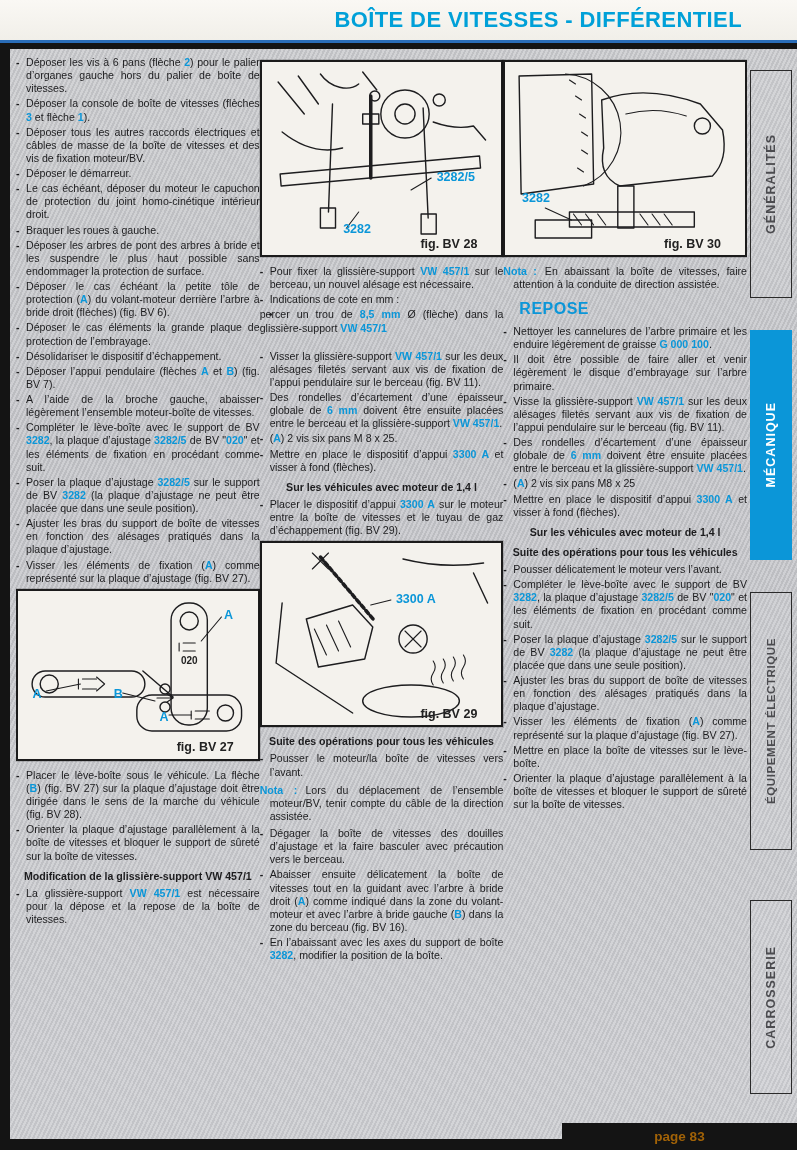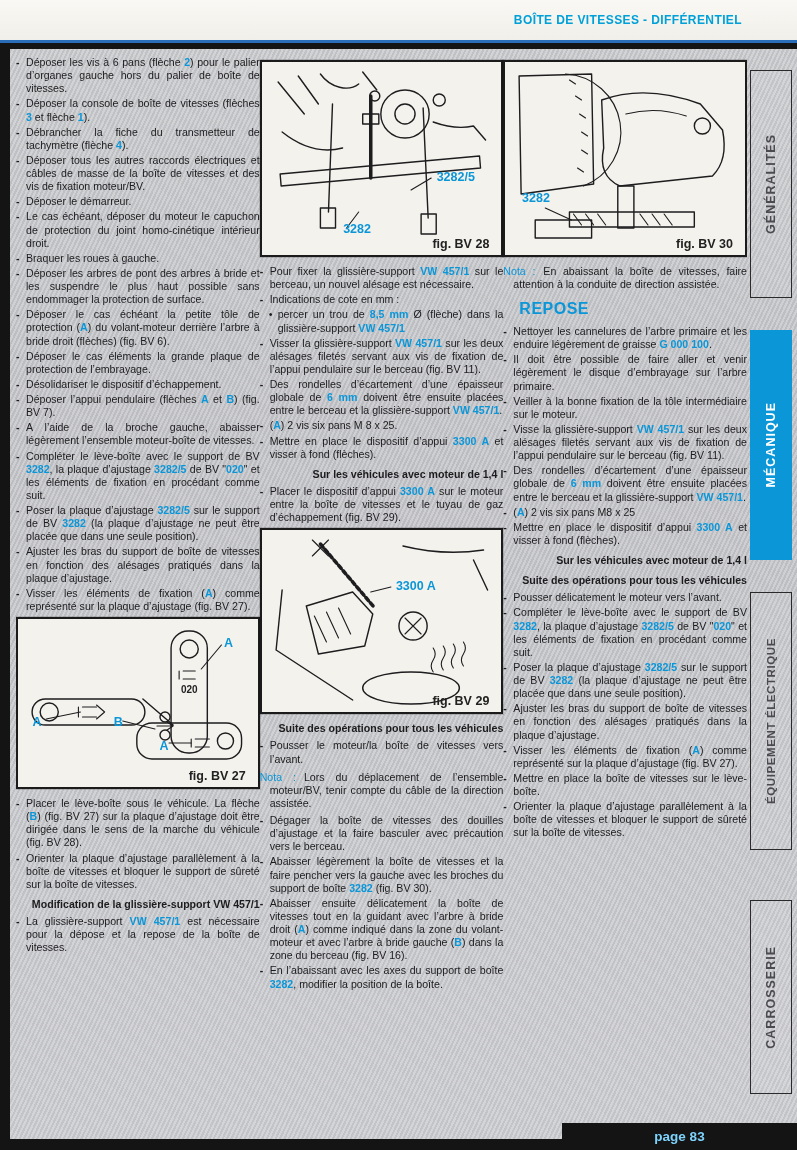--- a/index.html
+++ b/index.html
@@ -15,57 +15,57 @@
       linear-gradient(180deg,#c9cacd 0%,#c3c4c8 40%,#cbccd0 100%);
   }
   
   .header{
     position:absolute;top:0;left:0;right:0;height:40px;
     background:linear-gradient(180deg,#faf8f4,#f1efe9);
     display:flex;align-items:center;justify-content:flex-end;
   }
   .header .title{
     color:var(--header-title,#00a0d8);
-    font-weight:bold;font-size:12px;letter-spacing:.4px;
+    font-weight:bold;font-size:22px;letter-spacing:.4px;
     padding-right:55px;white-space:nowrap;
   }
   .rule{
     position:absolute;top:40px;left:0;right:0;height:9px;
     background:linear-gradient(#2a6db8 0 33%, #141414 33% 100%);
   }
   .spine{position:absolute;left:0;top:46px;bottom:0;width:10px;background:#141414;}
   
   .columns{
     position:absolute;left:16px;top:56px;width:731px;height:1082px;
     display:flex;overflow:hidden;
   }
   .col{flex:1 1 0;min-width:0;color:#1c1c1e;font-size:10.6px;line-height:1.24;text-align:justify;}
   .bullet{position:relative;padding-left:10px;margin:0 0 2px 0;}
   .bullet::before{content:"-";position:absolute;left:0;top:0;font-weight:bold;}
-  .sub{position:relative;padding-left:18px;margin:0 0 2px 0;}
+  .sub{position:relative;margin:0 0 15px 0;}
   .sub::before{content:"\2022";position:absolute;left:9px;top:0;}
-  .heading{font-weight:bold;margin:7px 0 4px 0;text-align:right;}
+  .heading{font-weight:bold;margin:7px 0 4px 0;text-align:center;}
   .heading2{font-weight:bold;color:var(--accent,#0b96d8);font-size:16px;letter-spacing:.5px;margin:8px 0 6px 16px;text-align:left;}
   .nota{position:relative;padding-left:10px;margin:5px 0 4px 0;}
-  .nota .nota-label{color:var(--accent,#0b96d8);font-weight:normal;margin-left:-10px;padding-right:8px;}
+  .nota .nota-label{color:var(--accent,#0b96d8);font-weight:bold;margin-left:-10px;padding-right:8px;}
   .hl{color:var(--accent,#0b96d8);font-weight:bold;}
   
   .figure{
     position:relative;margin:4px 0 8px 0;
     background:#f4f2ed;border:2px solid #1b1b1b;
     box-shadow:0 0 0 1px rgba(0,0,0,.15);
   }
   .figure svg{position:absolute;inset:0;width:100%;height:100%;}
   .fig-label{
     position:absolute;transform:translateY(-50%);
     color:var(--accent,#0b96d8);font-weight:bold;font-size:12.5px;white-space:nowrap;
   }
   .fig-label.dark{color:#222;font-size:10px;font-weight:bold;}
   .fig-caption{
-    position:absolute;right:12px;bottom:3px;
+    position:absolute;right:24px;bottom:3px;
     color:#222;font-weight:bold;font-size:12.5px;
   }
   
   .sidebar{position:absolute;top:49px;right:0;width:50px;bottom:0;}
   .tab{
     position:absolute;right:5px;width:40px;
     border:1px solid #2a2a2a;color:#4b4b4f;
     display:flex;align-items:center;justify-content:center;
     background:rgba(255,255,255,.06);
   }
@@ -78,42 +78,41 @@
   #tab-1{top:281px;height:228px;}
   #tab-2{top:543px;height:256px;font-size:11px;}
   #tab-2 .vlabel{font-size:11.5px;letter-spacing:.6px;}
   #tab-3{top:851px;height:192px;}
   
   .footer-strip{position:absolute;left:0;right:0;bottom:0;height:11px;background:#141414;}
   .page-badge{
     position:absolute;right:0;bottom:0;width:235px;height:27px;background:#141414;
     display:flex;align-items:center;justify-content:center;
   }
-  .page-badge span{color:#7dd3fc;font-weight:bold;font-size:13.5px;}
+  .page-badge span{color:#a16207;font-weight:bold;font-size:13.5px;}
   
   .art path,.art rect,.art circle,.art ellipse,.art line{fill:none;stroke:#1d1d1f;stroke-width:1.4;stroke-linecap:round;stroke-linejoin:round;}
   .art .thick{stroke-width:3.5;}
   .art .lead{stroke-width:1.1;}
 </style>
 </head>
 <body>
 
 <div class="page">
 
   <div class="header">
     <span class="title">BOÎTE DE VITESSES - DIFFÉRENTIEL</span>
   </div>
   <div class="rule"></div>
   <div class="spine"></div>
 
   <div id="columns" class="columns">
       <div class="col">
         <div class="bullet">Déposer les vis à 6 pans (flèche <span class="hl">2</span>) pour le palier d’organes gauche hors du palier de boîte de vitesses.</div>
         <div class="bullet">Déposer la console de boîte de vitesses (flèches <span class="hl">3</span> et flèche <span class="hl">1</span>).</div>
-        <div class="bullet">Débrancher la fiche du transmetteur de tachymètre (flèche <span class="hl">4</span>).</div>
         <div class="bullet">Déposer tous les autres raccords électriques et câbles de masse de la boîte de vitesses et des vis de fixation moteur/BV.</div>
         <div class="bullet">Déposer le démarreur.</div>
         <div class="bullet">Le cas échéant, déposer du moteur le capuchon de protection du joint homo-cinétique intérieur droit.</div>
         <div class="bullet">Braquer les roues à gauche.</div>
         <div class="bullet">Déposer les arbres de pont des arbres à bride et les suspendre le plus haut possible sans endommager la protection de surface.</div>
         <div class="bullet">Déposer le cas échéant la petite tôle de protection (<span class="hl">A</span>) du volant-moteur derrière l’arbre à bride droit (flèches) (fig. BV 6).</div>
         <div class="bullet">Déposer le cas éléments la grande plaque de protection de l’embrayage.</div>
         <div class="bullet">Désolidariser le dispositif d’échappement.</div>
         <div class="bullet">Déposer l’appui pendulaire (flèches <span class="hl">A</span> et <span class="hl">B</span>) (fig. BV 7).</div>
         <div class="bullet">A l’aide de la broche gauche, abaisser légèrement l’ensemble moteur-boîte de vitesses.</div>
@@ -201,21 +200,20 @@
     <path d="M108,62 L128,57" class="lead"></path>
     <path d="M140,16 q40,10 80,4 M210,30 l14,30"></path>
   </svg>
 <span class="fig-label" style="left: 56%; top: 31%;">3300 A</span>
           <span class="fig-caption">fig. BV 29</span>
         </div>
         <div class="heading">Suite des opérations pour tous les véhicules</div>
         <div class="bullet">Pousser le moteur/la boîte de vitesses vers l’avant.</div>
         <div class="nota"><span class="nota-label">Nota :</span>Lors du déplacement de l’ensemble moteur/BV, tenir compte du câble de la direction assistée.</div>
         <div class="bullet">Dégager la boîte de vitesses des douilles d’ajustage et la faire basculer avec précaution vers le berceau.</div>
-        <div class="bullet">Abaisser légèrement la boîte de vitesses et la faire pencher vers la gauche avec les broches du support de boîte <span class="hl">3282</span> (fig. BV 30).</div>
         <div class="bullet">Abaisser ensuite délicatement la boîte de vitesses tout en la guidant avec l’arbre à bride droit (<span class="hl">A</span>) comme indiqué dans la zone du volant-moteur et avec l’arbre à bride gauche (<span class="hl">B</span>) dans la zone du berceau (fig. BV 16).</div>
         <div class="bullet">En l’abaissant avec les axes du support de boîte <span class="hl">3282</span>, modifier la position de la boîte.</div>
       </div>
       <div class="col">
         <div class="figure" style="height: 193px;">
   <svg class="art" viewBox="0 0 238 193" preserveAspectRatio="none">
     <path d="M14,14 L86,12 L88,122 L16,132 Z"></path>
     <path d="M60,12 A58,58 0 0 1 78,124" class="lead"></path>
     <path d="M64,18 l6,4 M70,34 l6,4 M74,52 l6,4 M76,70 l6,4 M76,88 l6,4 M72,106 l6,4" class="lead"></path>
     <path d="M96,38 q44,-16 98,4 l22,26 q6,30 -10,46 l-92,10 q-22,-10 -16,-38 z"></path>
@@ -227,21 +225,20 @@
     <rect x="30" y="158" width="56" height="18"></rect>
     <path d="M40,146 L66,158" class="lead"></path>
   </svg>
 <span class="fig-label" style="left: 7%; top: 71%;">3282</span>
           <span class="fig-caption">fig. BV 30</span>
         </div>
         <div class="nota"><span class="nota-label">Nota :</span>En abaissant la boîte de vitesses, faire attention à la conduite de direction assistée.</div>
         <div class="heading2">REPOSE</div>
         <div class="bullet">Nettoyer les cannelures de l’arbre primaire et les enduire légèrement de graisse <span class="hl">G 000 100</span>.</div>
         <div class="bullet">Il doit être possible de faire aller et venir légèrement le disque d’embrayage sur l’arbre primaire.</div>
-        <div class="bullet">Veiller à la bonne fixation de la tôle intermédiaire sur le moteur.</div>
         <div class="bullet">Visse la glissière-support <span class="hl">VW 457/1</span> sur les deux alésages filetés servant aux vis de fixation de l’appui pendulaire sur le berceau (fig. BV 11).</div>
         <div class="bullet">Des rondelles d’écartement d’une épaisseur globale de <span class="hl">6 mm</span> doivent être ensuite placées entre le berceau et la glissière-support <span class="hl">VW 457/1</span>.</div>
         <div class="bullet">(<span class="hl">A</span>) 2 vis six pans M8 x 25</div>
         <div class="bullet">Mettre en place le dispositif d’appui <span class="hl">3300 A</span> et visser à fond (flèches).</div>
         <div class="heading">Sur les véhicules avec moteur de 1,4 l</div>
         <div class="heading">Suite des opérations pour tous les véhicules</div>
         <div class="bullet">Pousser délicatement le moteur vers l’avant.</div>
         <div class="bullet">Compléter le lève-boîte avec le support de BV <span class="hl">3282</span>, la plaque d’ajustage <span class="hl">3282/5</span> de BV "<span class="hl">020</span>" et les éléments de fixation en procédant comme suit.</div>
         <div class="bullet">Poser la plaque d’ajustage <span class="hl">3282/5</span> sur le support de BV <span class="hl">3282</span> (la plaque d’ajustage ne peut être placée que dans une seule position).</div>
         <div class="bullet">Ajuster les bras du support de boîte de vitesses en fonction des alésages pratiqués dans la plaque d’ajustage.</div>

